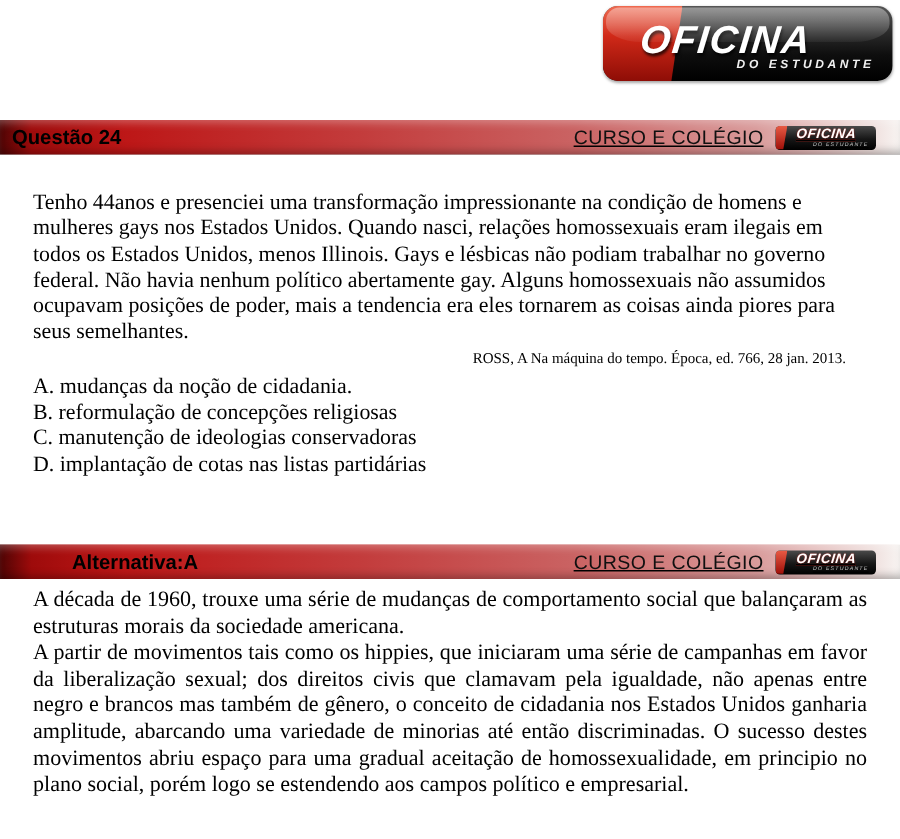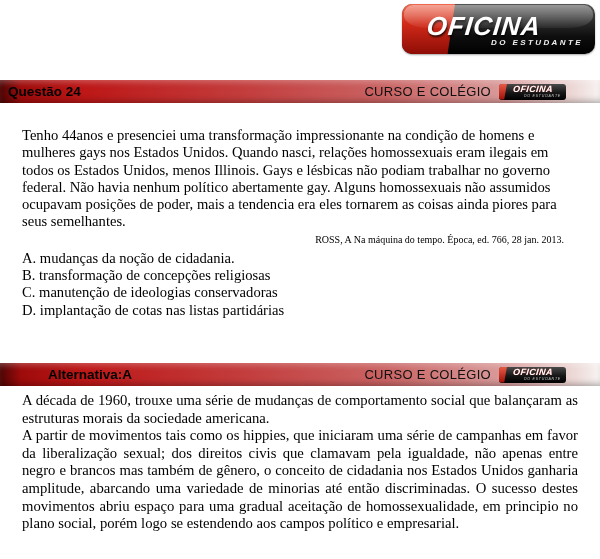--- a/index.html
+++ b/index.html
@@ -94,21 +94,21 @@
   }
   .bar-question { top: 80px; }
   .bar-answer   { top: 363px; align-items: center; }
   .bar .left-label {
     font-weight: 700; font-size: 13.5px; color: #000;
     padding-left: 8px; white-space: nowrap;
   }
   .bar-answer .left-label { padding-left: 48px; }
   .bar .right-group {
     margin-left: auto; display: flex; align-items: center;
-    gap: 8px; padding-right: 34px;
+    gap: 8px; padding-right: 16px; text-decoration: underline;
   }
   .bar .brand-text {
     font-size: 13px; color: #101010; letter-spacing: 0.3px; white-space: nowrap;
   }
 
   
   .question-block { position: absolute; top: 127px; left: 22px; width: 550px; }
   .question-text  { margin: 0; font-size: 14.6px; line-height: 17.3px; }
   .citation {
     font-size: 10px; line-height: 12px;
@@ -147,21 +147,21 @@
       <span class="tagline">DO ESTUDANTE</span>
     </span>
   </span>
 </div>
 
 <div class="question-block">
   <p class="question-text">Tenho 44anos e presenciei uma transformação impressionante na condição de homens e mulheres gays nos Estados Unidos. Quando nasci, relações homossexuais eram ilegais em todos os Estados Unidos, menos Illinois. Gays e lésbicas não podiam trabalhar no governo federal. Não havia nenhum político abertamente gay. Alguns homossexuais não assumidos ocupavam posições de poder, mais a tendencia era eles tornarem as coisas ainda piores para seus semelhantes.</p>
   <div class="citation">ROSS, A Na máquina do tempo. Época, ed. 766, 28 jan. 2013.</div>
   <ul class="options">
     <li>A. mudanças da noção de cidadania.</li>
-    <li>B. transformação de concepções religiosas</li>
+    <li>B. reformulação de concepções religiosas</li>
     <li>C. manutenção de ideologias conservadoras</li>
     <li>D. implantação de cotas nas listas partidárias</li>
   </ul>
 </div>
 
 <div class="bar bar-answer">
   <span class="left-label">Alternativa:A</span>
   <span class="right-group">
     <span class="brand-text">CURSO E COLÉGIO</span>
     <span class="logo-small">

